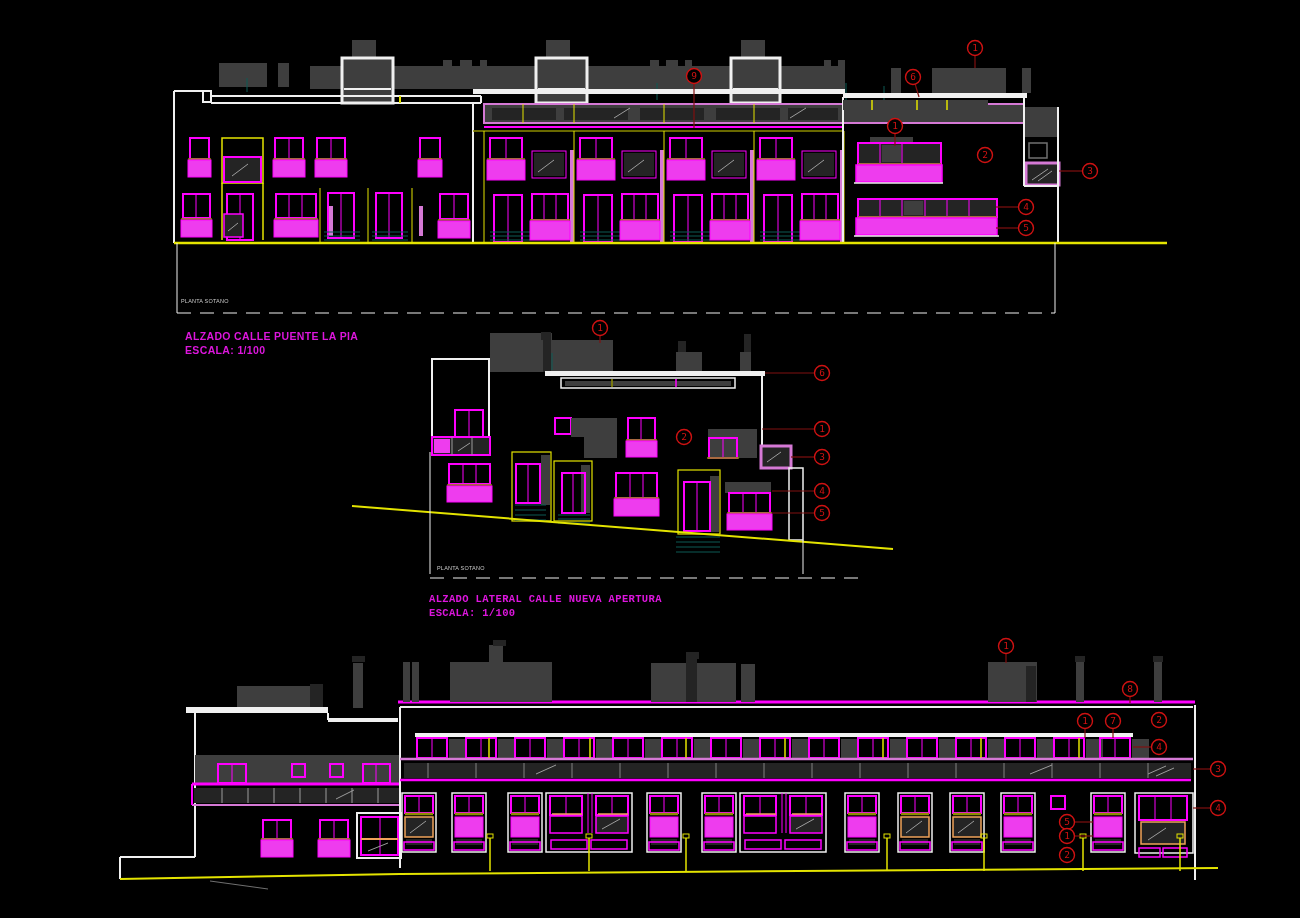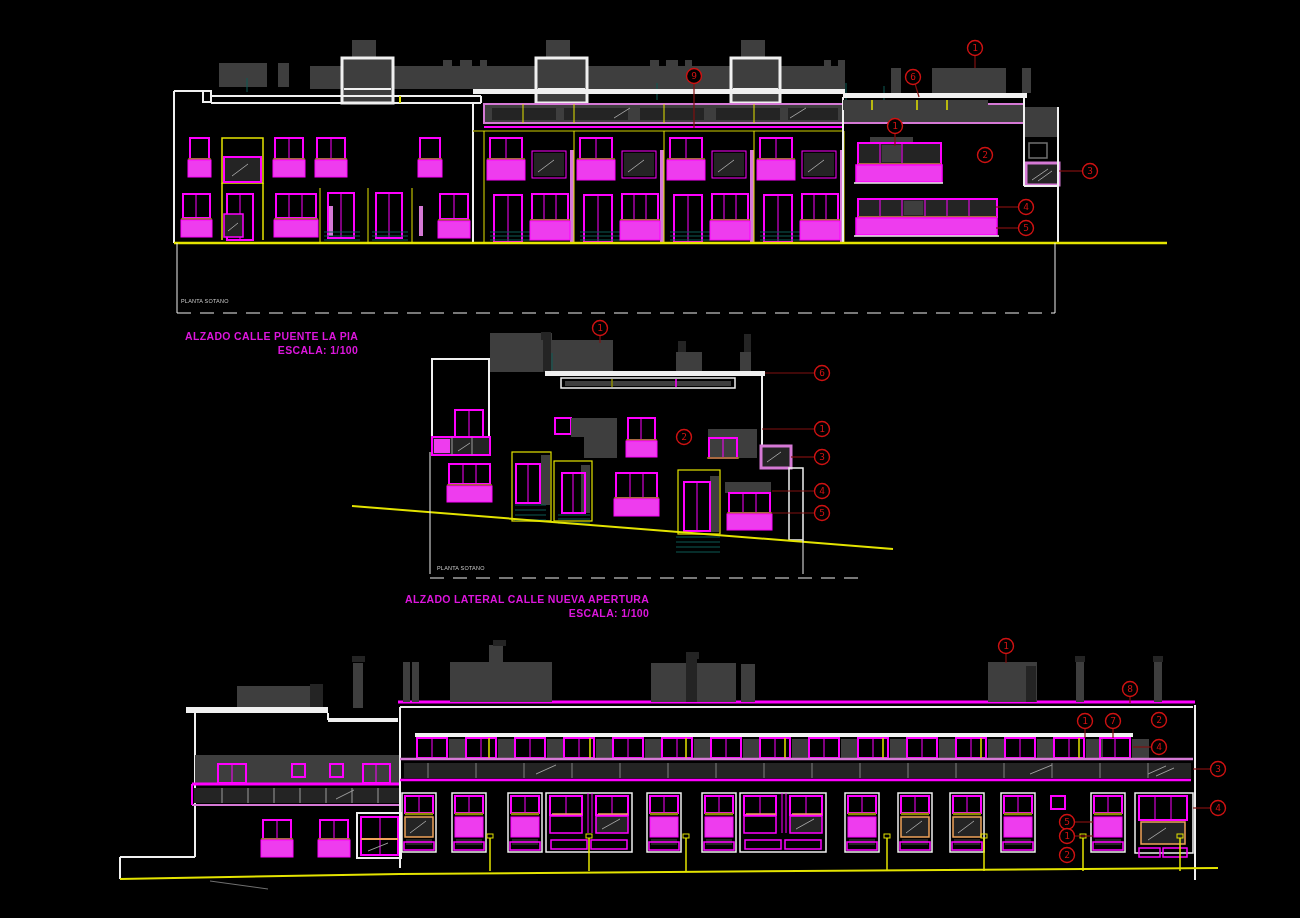--- a/index.html
+++ b/index.html
@@ -1,23 +1,23 @@
 <!DOCTYPE html>
 <html><head>
 <meta charset="utf-8">
 <style>
   html,body{margin:0;padding:0;background:#000;}
   .stage{position:relative;width:1300px;height:918px;background:#000;overflow:hidden;
          font-family:"Liberation Sans",sans-serif;}
   .stage svg{position:absolute;left:0;top:0;}
   .cad-label{position:absolute;color:#DD16DD;font-size:10.5px;line-height:13.5px;
              letter-spacing:.35px;white-space:nowrap;font-weight:bold;}
-  .cad-label .scale{font-weight:bold;text-align:right;}
+  .cad-label .scale{font-weight:bold;}
   .t1{left:185px;top:330px;}
-  .t2{left:405px;top:593px;}
+  .t2{left:429px;top:593px;font-family:Liberation Mono, monospace;}
   .cad-sublabel{position:absolute;color:#C9C9C9;font-size:5.5px;letter-spacing:.2px;
                 white-space:nowrap;}
   .s1{left:181px;top:298px;}
   .s2{left:437px;top:565px;}
 </style>
 </head>
 <body>
 
 <div class="stage">
   <svg id="cad" width="1300" height="918" viewBox="0 0 1300 918">

